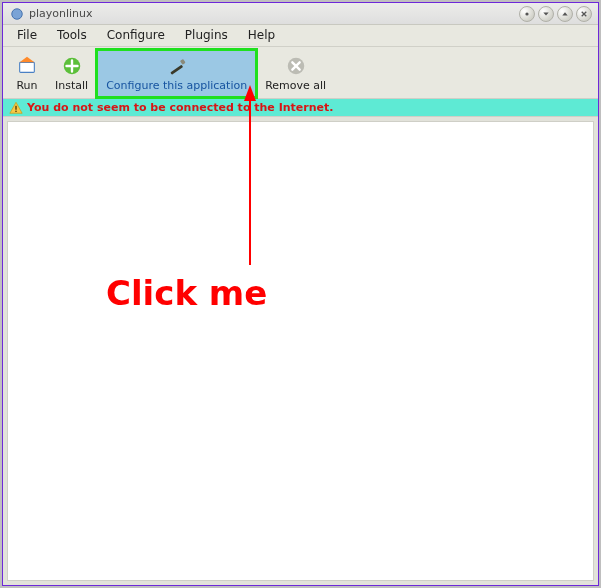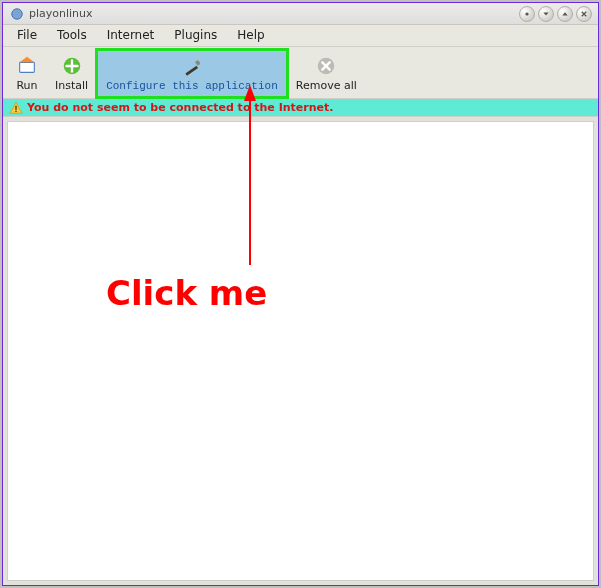--- a/index.html
+++ b/index.html
@@ -80,21 +80,20 @@
     font-size: 11px;
     color: #222;
     min-width: 40px;
   }
   .toolbtn.highlight {
     background: #9bc8e4;
     outline: 3px solid #1fe01f;
     outline-offset: -2px;
     color: #1754a0;
     padding: 2px 10px;
-    font-family: Liberation Mono, monospace;
   }
   .toolicon { width: 22px; height: 22px; display: flex; align-items: center; justify-content: center; }
   .toolbtn .lbl { white-space: nowrap; }
   
   .statusbar {
     height: 18px;
     background: #5eead4;
     border-bottom: 1px solid #cfcfc7;
     display: flex;
     align-items: center;
@@ -164,21 +163,21 @@
         <svg width="8" height="8" viewBox="0 0 8 8">
             <path d="M1.7 1.7 L6.3 6.3 M6.3 1.7 L1.7 6.3" stroke="#555" stroke-width="1.3"></path>
           </svg>
       </div>
     </div>
   </div>
 
   <div class="menubar">
     <div class="menuitem"><span>File</span></div>
     <div class="menuitem"><span>Tools</span></div>
-    <div class="menuitem"><span>Internet</span></div>
+    <div class="menuitem"><span>Configure</span></div>
     <div class="menuitem"><span>Plugins</span></div>
     <div class="menuitem"><span>Help</span></div>
   </div>
 
   <div class="toolbar">
 
     <div class="toolbtn">
       <span class="toolicon">
         <svg width="22" height="22" viewBox="0 0 24 24">
           <rect x="4" y="8" width="16" height="11" rx="1" fill="#fff" stroke="#4a80c4" stroke-width="1.2"></rect>

